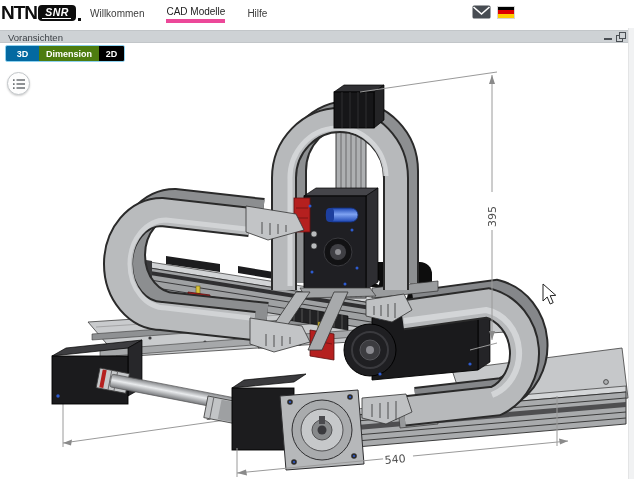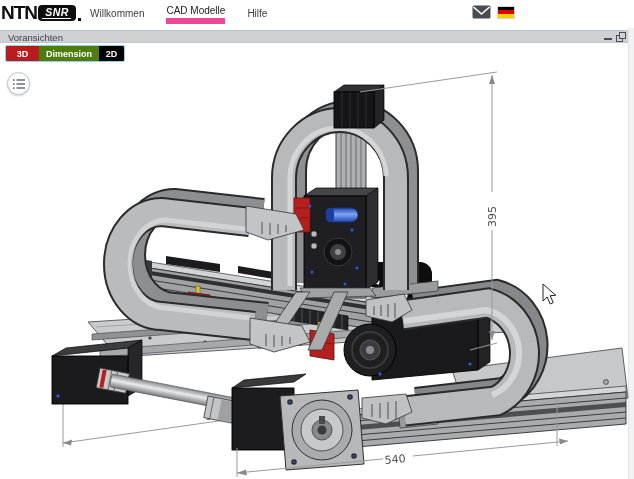--- a/index.html
+++ b/index.html
@@ -10,21 +10,21 @@
   .topbar { position:absolute; left:0; top:0; width:634px; height:28px; background:#fff; }
   .logo-ntn { position:absolute; left:1px; top:2px; font-size:19px; font-weight:800;
     letter-spacing:-1px; color:#0d0d0d; cursor:pointer; }
   .logo-snr { position:absolute; left:38px; top:5px; width:38px; height:16px; background:#0d0d0d;
     border-radius:4px; color:#fff; font-size:10.5px; font-weight:800; font-style:italic;
     text-align:center; line-height:15px; letter-spacing:.5px; cursor:pointer; }
   .logo-snr .swoosh { position:absolute; left:4px; right:5px; bottom:2.5px; height:1px; background:#fff; }
   .logo-snr-dot { position:absolute; left:78px; top:18px; width:2.5px; height:2.5px; background:#0d0d0d; }
   .nav { position:absolute; left:90px; top:0; height:28px; display:flex; align-items:center; gap:22px; }
   .nav a { font-size:10px; color:#3c3c3c; text-decoration:none; cursor:pointer; padding-bottom:2px; }
-  .nav a.active { color:#222; border-bottom:6px solid #ec4899; }
+  .nav a.active { color:#222; border-bottom:4px solid #ec4899; }
   .top-icons { position:absolute; left:472px; top:0; height:24px; display:flex; align-items:center; gap:7px; }
   .icon-mail { width:19px; height:14px; cursor:pointer; }
   .flag { width:16px; height:11px; display:flex; flex-direction:column; cursor:pointer;
     outline:1px solid #d6d6d6; }
   .flag div { flex:1; }
 
   
   .panel-header { position:absolute; left:0; top:30px; width:628px; height:13px; background:#ced2d5;
     border-top:1px solid #c2c6c9; border-bottom:1px solid #c2c6c9; }
   .panel-title { position:absolute; left:8px; top:1px; font-size:9.5px; color:#3a3f44; }
@@ -35,21 +35,21 @@
 
   
   .right-strip { position:absolute; left:628px; top:28px; width:6px; height:451px; background:#f1f2f3;
     border-left:1px solid #e3e4e5; }
 
   
   .tabs { position:absolute; left:5px; top:45px; height:17px; display:flex; border:1px solid #8ed2f0;
     border-radius:2px; overflow:hidden; }
   .tab { height:100%; color:#fff; font-size:9px; font-weight:bold; display:flex;
     align-items:center; justify-content:center; cursor:pointer; }
-  .tab-3d { width:33px; background:#b91c1c; }
+  .tab-3d { width:33px; background:#0369a1; }
   .tab-dim { width:60px; background:#4d7c0f; }
   .tab-2d { width:25px; background:#000000; }
 
   
   .menu-btn { position:absolute; left:7px; top:72px; width:23px; height:23px; border-radius:50%;
     background:#fdfdfd; border:1px solid #c3c7ca; box-shadow:0 1px 2px rgba(0,0,0,.18);
     display:flex; align-items:center; justify-content:center; cursor:pointer; }
 
   
   .viewer { position:absolute; left:0; top:62px; width:634px; height:417px; cursor:grab; }

